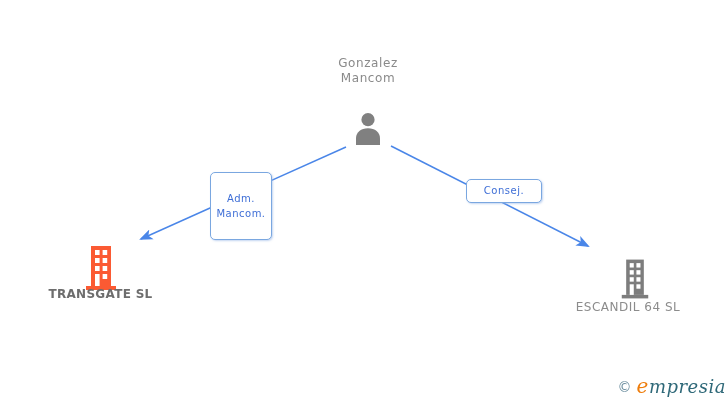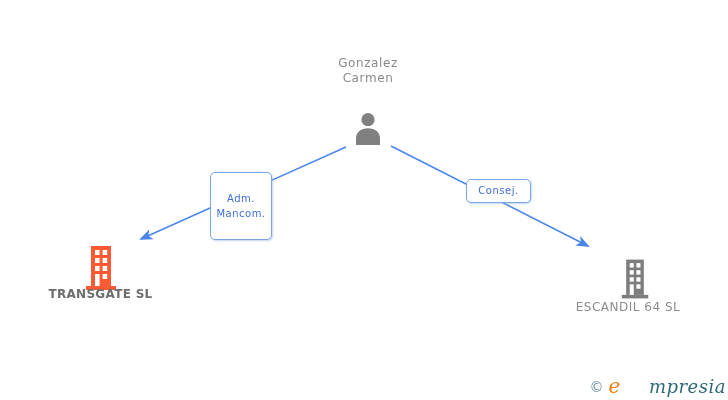--- a/index.html
+++ b/index.html
@@ -34,21 +34,21 @@
     border:1px solid #7aa7e0;
     border-radius:5px;
     box-shadow:1px 1px 2px rgba(150,180,230,0.55);
     color:#3e6ed6;
     font-size:10px;
     text-align:center;
     letter-spacing:0.5px;
     box-sizing:border-box;
   }
   .edge-label.adm{left:210px;top:172px;width:62px;padding:18px 2px;line-height:15px;}
-  .edge-label.consej{left:466px;top:179px;width:65px;padding:4px 2px;line-height:14px;}
+  .edge-label.consej{left:466px;top:179px;width:76px;padding:4px 2px;line-height:14px;}
 
   
   .company-icon{position:absolute;}
   .company-icon.transgate{left:84px;top:246px;width:34px;height:44px;}
   .company-icon.escandil{left:620px;top:259px;width:30px;height:40px;}
   .company-name{position:absolute;text-align:center;}
   .company-name.transgate{
     left:18px;top:287px;width:165px;
     font-size:12px;font-weight:bold;color:#6d6d6d;letter-spacing:0.3px;
   }
@@ -64,40 +64,40 @@
   }
   .brand .copy{
     font-size:14px;color:#6d8fa0;vertical-align:1px;
     font-family:"DejaVu Sans","Liberation Sans",sans-serif;
   }
   .brand .word{
     font-family:"DejaVu Serif","Liberation Serif",serif;
     font-style:italic;font-size:18px;letter-spacing:0.5px;
   }
   .brand .e-initial{color:#ee7d0c;font-size:20px;}
-  .brand .rest{color:#2e6878;margin-left:28px;}
+  .brand .rest{color:#2e6878;}
 </style>
 </head>
 <body>
 
 <div id="canvas">
 
   <svg id="edges" width="728" height="400" viewBox="0 0 728 400">
     <defs>
       <marker id="arrowhead" viewBox="0 0 10 8" refX="8.5" refY="4" markerWidth="9" markerHeight="8" orient="auto">
         <path d="M0,0 L10,4 L0,8 L2.5,4 Z" fill="#4a86e8"></path>
       </marker>
     </defs>
   <line x1="346" y1="147" x2="141" y2="239" stroke="#4a86e8" stroke-width="1.5" marker-end="url(#arrowhead)"></line>
       <line x1="391" y1="146" x2="588" y2="246" stroke="#4a86e8" stroke-width="1.5" marker-end="url(#arrowhead)"></line>
     </svg>
 
   <div class="person-name">
     <span>Gonzalez</span>
-    <span>Carmen</span>
+    <span>Mancom</span>
   </div>
   <div class="person-icon">
     <svg width="36" height="35" viewBox="0 0 24 23" fill="currentColor">
       <circle cx="12" cy="5.6" r="4.4"></circle>
       <path d="M12 11.4c-4.7 0-8 2.7-8 6.6v4.5h16v-4.5c0-3.9-3.3-6.6-8-6.6z"></path>
     </svg>
   </div>
 
   <div class="edge-label adm">Adm. Mancom.</div>
   <div class="edge-label consej">Consej.</div>

